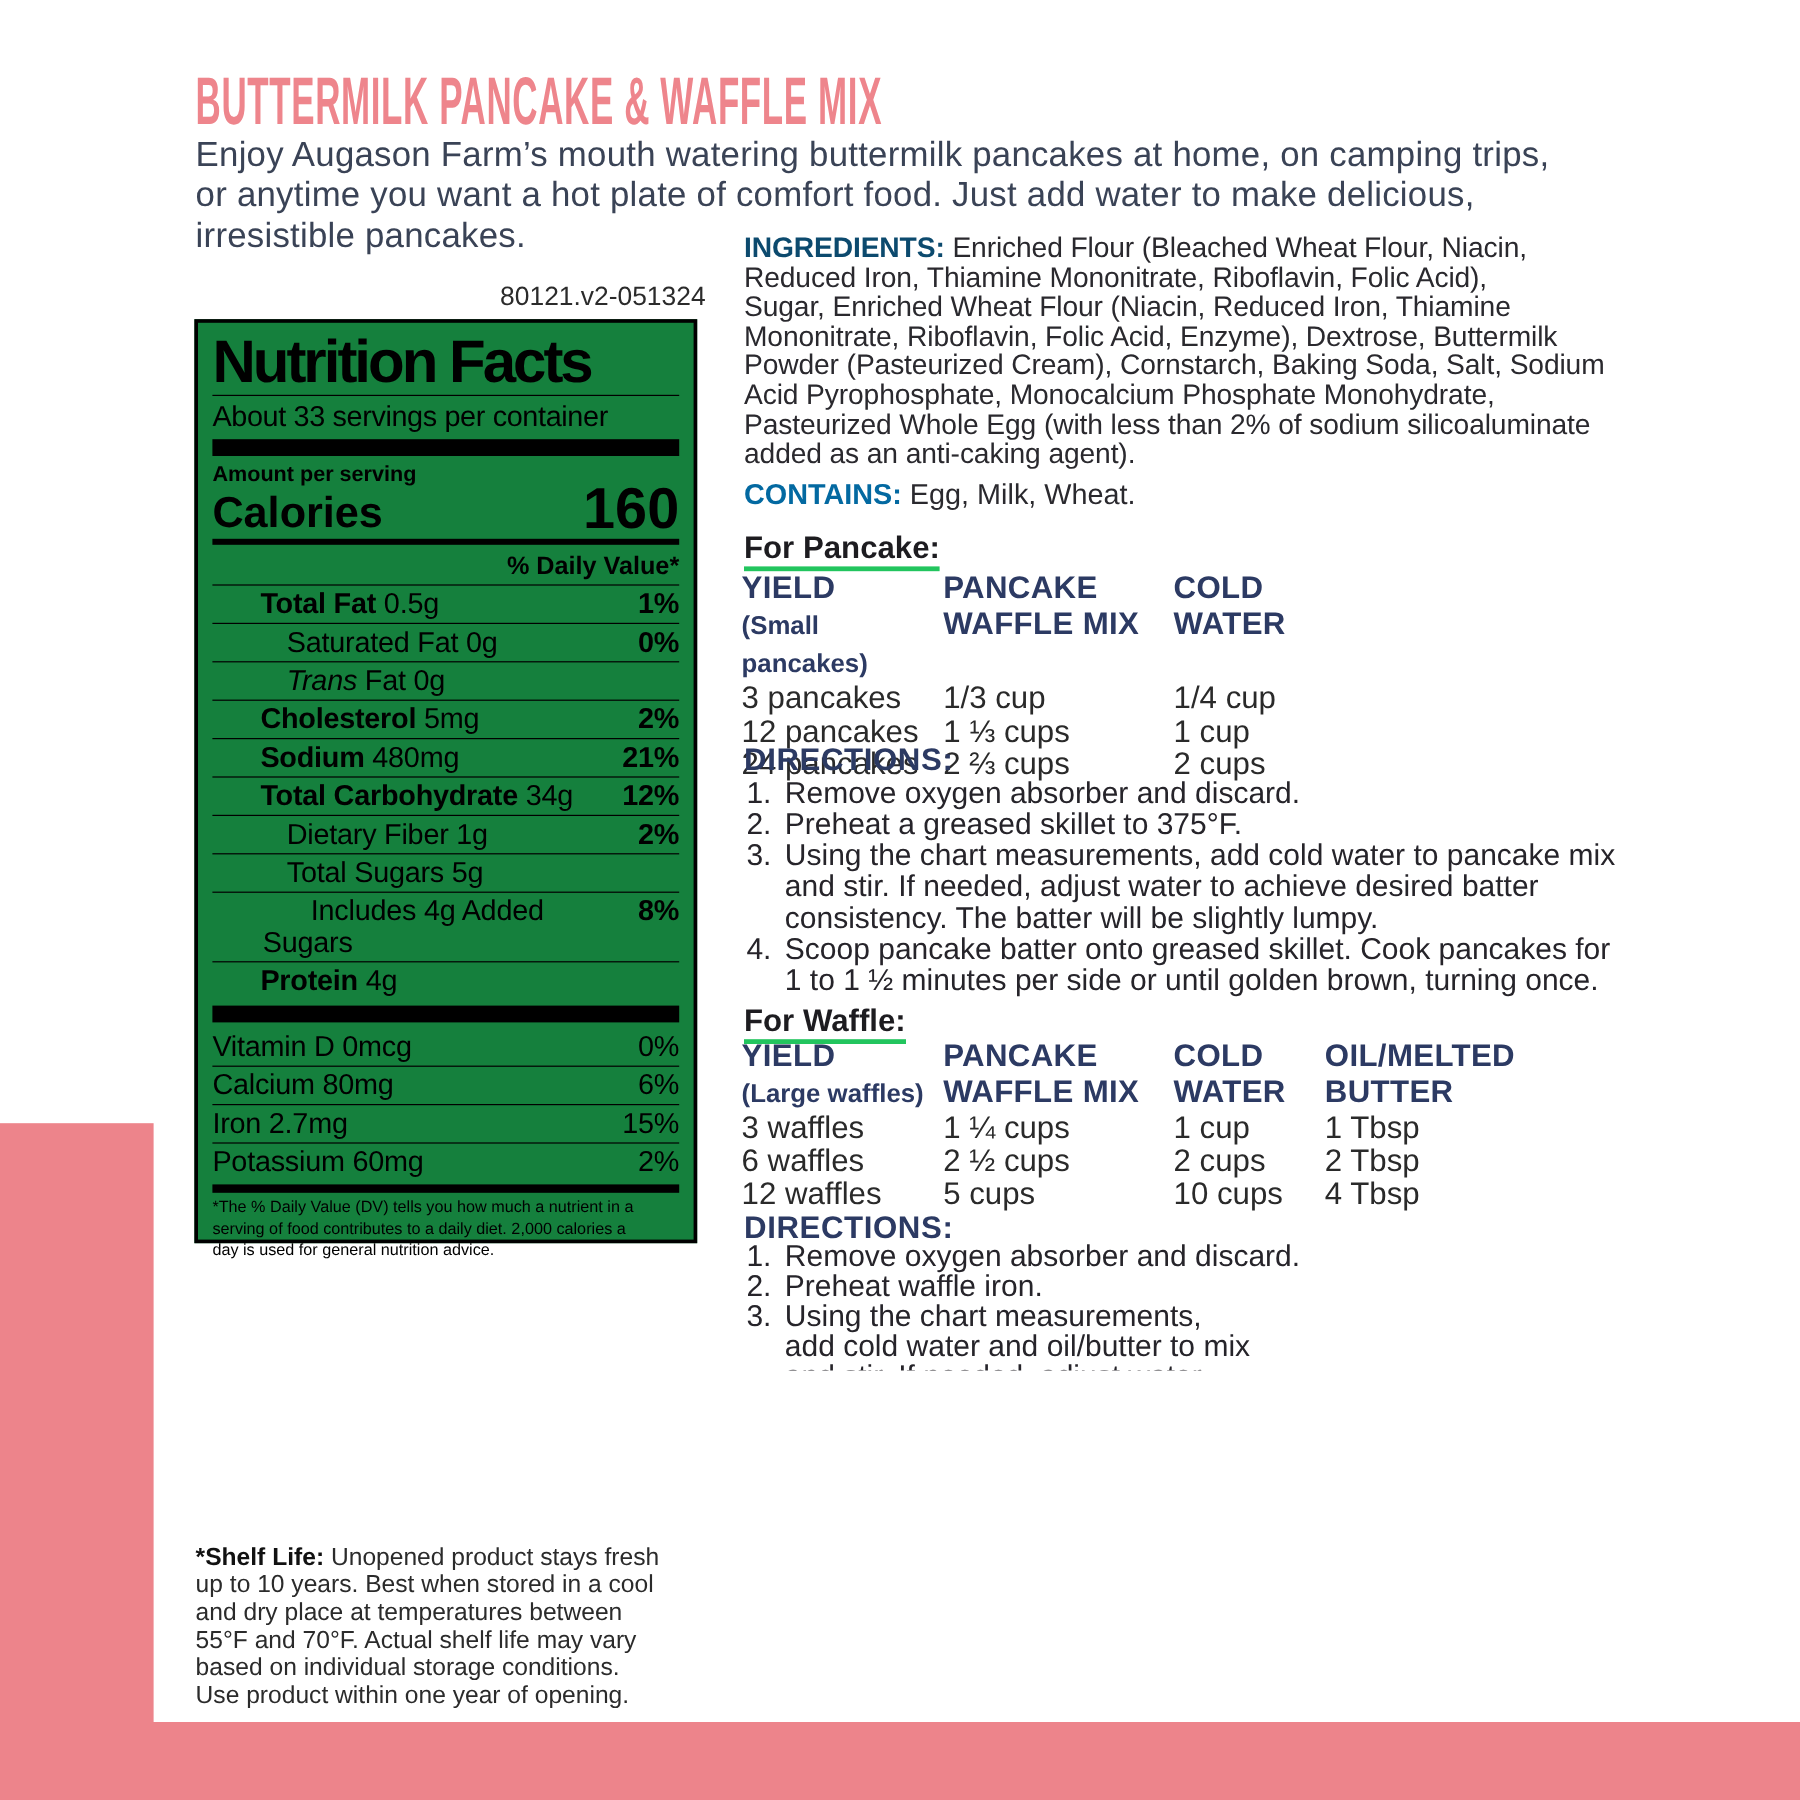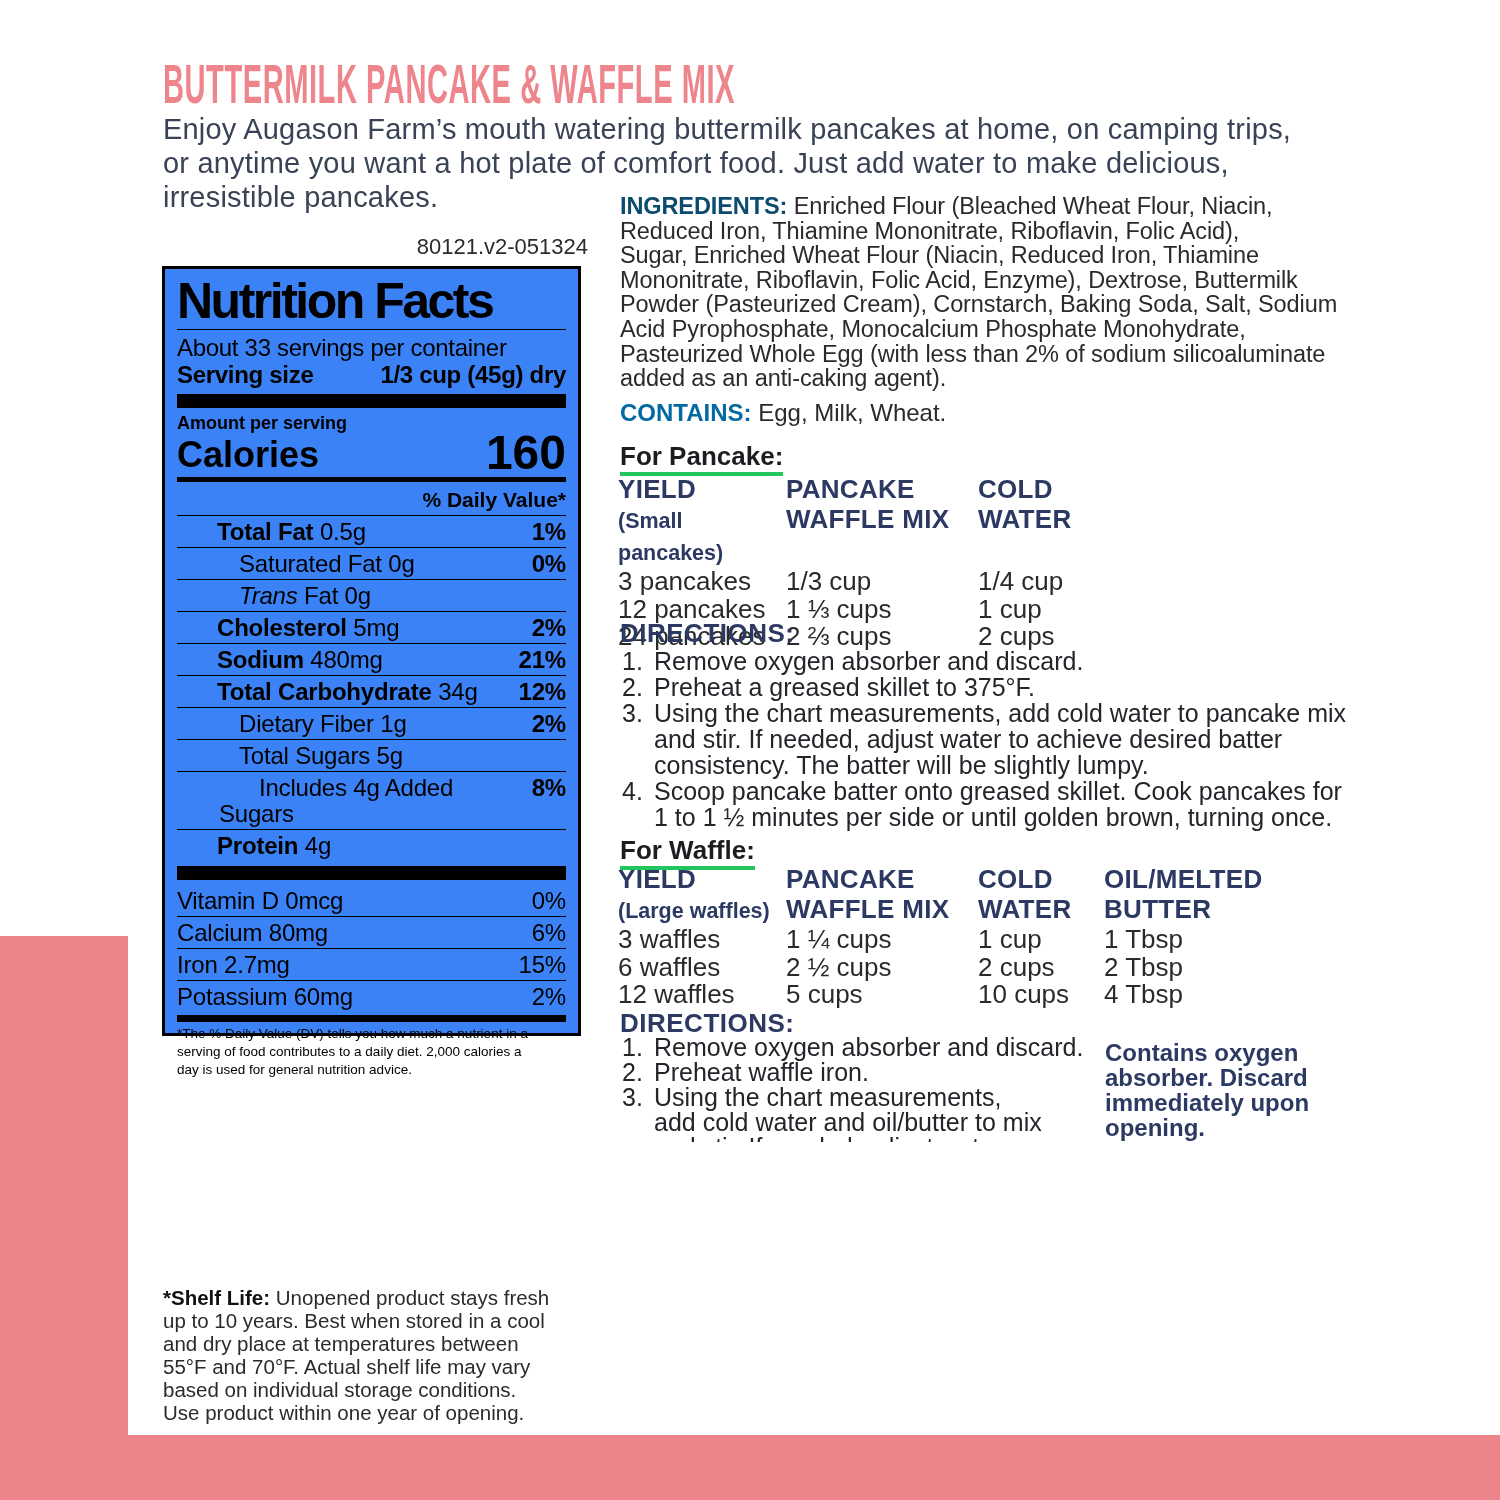--- a/index.html
+++ b/index.html
@@ -10,21 +10,21 @@
   .pink-strip{left:0;top:936px;width:128px;height:564px;background:#ED848B;}
   .pink-bottom{left:0;top:1435px;width:1500px;height:65px;background:#ED848B;}
   
   .page-title{left:163px;top:58px;color:#EE858C;font-size:56px;font-weight:bold;
               letter-spacing:1px;transform:scaleX(0.52);transform-origin:left top;
               white-space:nowrap;line-height:52px;}
   .intro{left:163px;top:112px;width:1280px;color:#3A4356;font-size:29px;line-height:34px;
          white-space:pre-line;letter-spacing:0.2px;}
   .product-code{left:162px;top:234px;width:426px;text-align:right;color:#2b2b2b;font-size:22px;}
   
-  .nfp{left:162px;top:266px;width:419px;height:770px;border:3px solid #000;background:#3b82f6;
+  .nfp{left:162px;top:266px;width:419px;height:770px;border:3px solid #000;background:#15803d;
        box-sizing:border-box;padding:6px 12px 0 12px;color:#000;}
   .nfp-title{font-size:50px;font-weight:bold;letter-spacing:-2.5px;line-height:52px;white-space:nowrap;}
   .nfp-rule{border-top:1px solid #000;margin:2px 0 4px 0;}
   .nfp-servings{font-size:24px;line-height:27px;letter-spacing:-0.3px;}
   .nfp-servsize{display:flex;justify-content:space-between;font-weight:bold;font-size:24px;
                 line-height:28px;letter-spacing:-0.3px;}
   .nfp-bar-thick{height:14px;background:#000;margin:5px 0;}
   .nfp-bar-med{height:7px;background:#000;margin:3px 0;}
   .nfp-bar-cal{height:5px;background:#000;margin:2px 0;}
   .nfp-aps{font-size:18px;font-weight:bold;line-height:20px;}
@@ -89,24 +89,20 @@
   <div class="abs page-title">BUTTERMILK PANCAKE &amp; WAFFLE MIX</div>
   <div class="abs intro">Enjoy Augason Farm’s mouth watering buttermilk pancakes at home, on camping trips,
 or anytime you want a hot plate of comfort food. Just add water to make delicious,
 irresistible pancakes.</div>
   <div class="abs product-code">80121.v2-051324</div>
 
   <div class="abs nfp">
     <div class="nfp-title">Nutrition Facts</div>
     <div class="nfp-rule"></div>
     <div class="nfp-servings">About 33 servings per container</div>
-    <div class="nfp-servsize">
-      <span>Serving size</span>
-      <span>1/3 cup (45g) dry</span>
-    </div>
     <div class="nfp-bar-thick"></div>
     <div class="nfp-aps">Amount per serving</div>
     <div class="nfp-calrow">
       <span class="nfp-cal-label">Calories</span>
       <span class="nfp-cal-value">160</span>
     </div>
     <div class="nfp-bar-cal"></div>
     <div class="nfp-dv">% Daily Value*</div>
 
     <div class="nrow">
@@ -243,21 +239,20 @@
 
   <div class="abs dir-head dir2-head">DIRECTIONS:</div>
   <div class="abs dir-list dir2-list">
     <div class="dir-item"><span class="num">1.</span><span class="txt">Remove oxygen absorber and discard.</span></div>
     <div class="dir-item"><span class="num">2.</span><span class="txt">Preheat waffle iron.</span></div>
     <div class="dir-item"><span class="num">3.</span><span class="txt">Using the chart measurements,
 add cold water and oil/butter to mix</span></div>
   </div>
   <div class="abs truncated-wrap">and stir. If needed, adjust water</div>
 
-  <div class="abs oxygen-note">Contains oxygen absorber. Discard immediately upon opening.</div>
 
   <div class="abs shelf"><span class="lbl">*Shelf Life:</span><span> Unopened product stays fresh
 up to 10 years. Best when stored in a cool
 and dry place at temperatures between
 55°F and 70°F. Actual shelf life may vary
 based on individual storage conditions.
 Use product within one year of opening.</span></div>
 
 </div>
 

